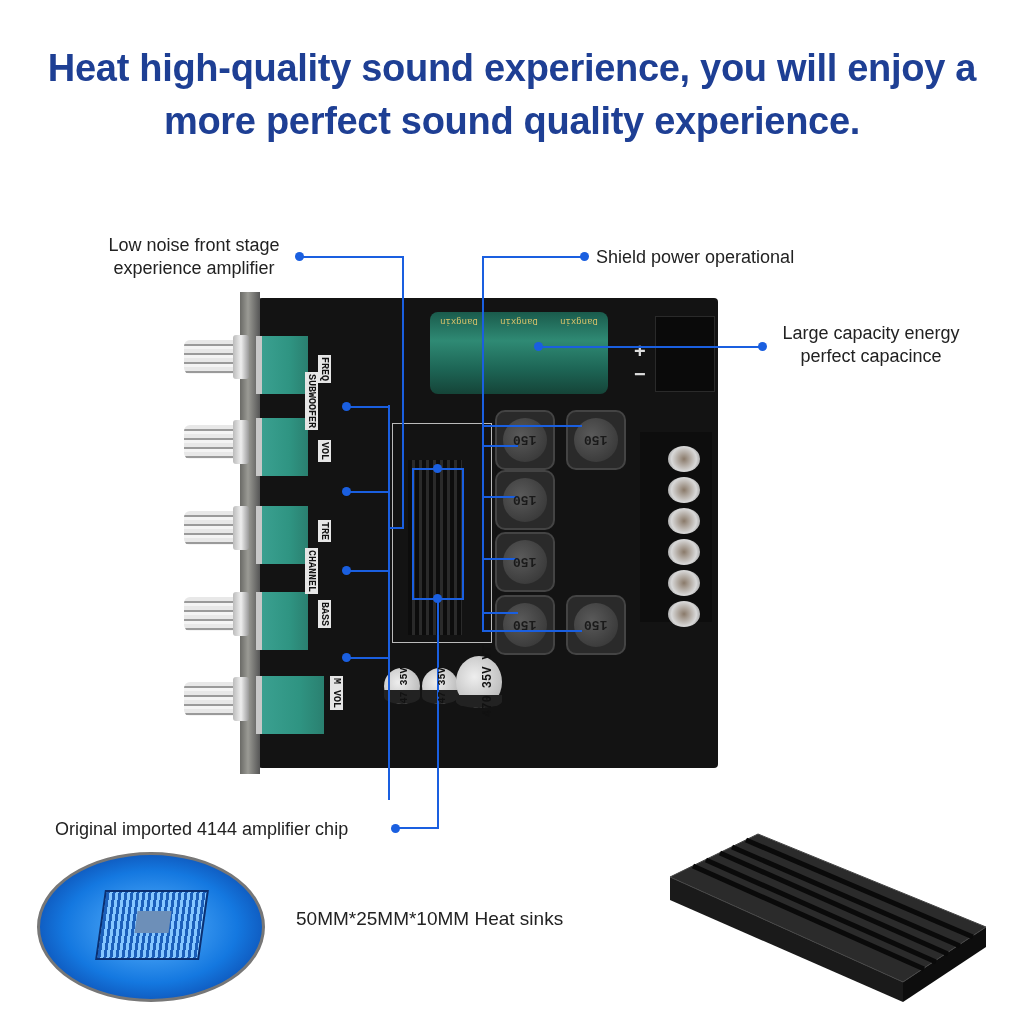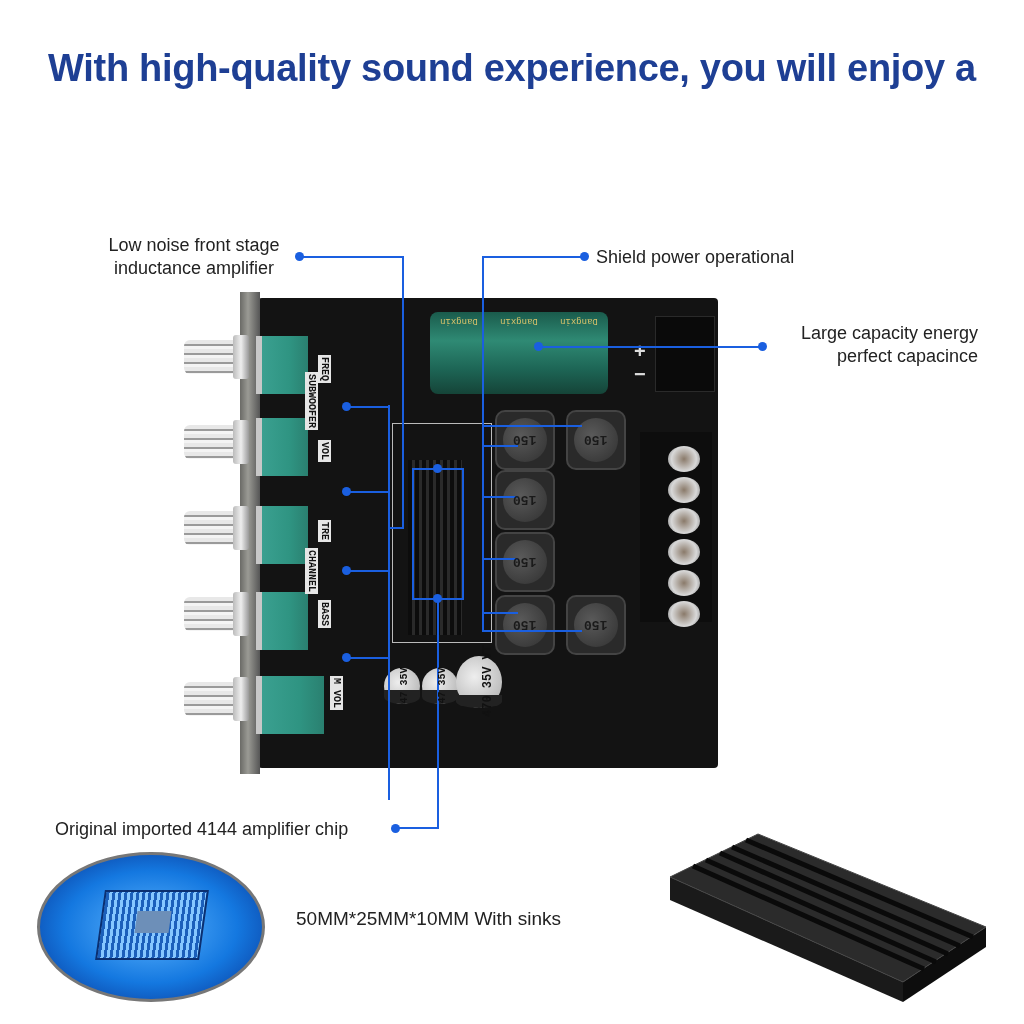--- a/index.html
+++ b/index.html
@@ -31,34 +31,35 @@
   .chip-img { position:absolute; left:37px; top:852px; width:222px; height:144px; border-radius:50%; background:radial-gradient(ellipse at 50% 50%,#5fb6ff,#1478e0 55%,#0b3fa0 90%); border:3px solid #777; overflow:hidden; }
   .chip-img .die { position:absolute; left:60px; top:35px; width:100px; height:66px; background:repeating-linear-gradient(90deg,#1b5fbb 0 3px,#86c7ff 3px 6px); transform:skewX(-8deg); border:2px solid #0b2f70; }
   .chip-img .core { position:absolute; left:96px; top:56px; width:34px; height:22px; background:#6d8fb8; transform:skewX(-8deg); }
   .sink-img { position:absolute; left:668px; top:832px; width:320px; height:170px; }
   .pm { position:absolute; left:634px; top:340px; color:#ddd; font-size:20px; font-weight:bold; }
 </style>
 </head>
 <body>
 
 <div class="headline">
-  <div>With high-quality sound experience, you will enjoy a</div>
+  <div>Heat high-quality sound experience, you will enjoy a</div>
+  <div>more perfect sound quality experience.</div>
 </div>
 
 <div class="callout center" style="left:84px;top:234px;width:220px;">
   <div>Low noise front stage</div>
-  <div>inductance amplifier</div>
+  <div>experience amplifier</div>
 </div>
 <div class="callout" style="left:596px;top:246px;">Shield power operational</div>
-<div class="callout center" style="left:764px;top:322px;width:214px;text-align:right;">
+<div class="callout center" style="left:764px;top:322px;width:214px;">
   <div>Large capacity energy</div>
   <div>perfect capacince</div>
 </div>
 <div class="callout" style="left:55px;top:818px;">Original imported 4144 amplifier chip</div>
-<div class="callout" style="left:296px;top:907px;font-size:19px;">50MM*25MM*10MM With sinks</div>
+<div class="callout" style="left:296px;top:907px;font-size:19px;">50MM*25MM*10MM Heat sinks</div>
 
 <div class="pcb"></div>
 <div class="panel"></div>
 
 <div class="knob" style="left:184px;top:340px;"></div>
 <div class="nut" style="left:233px;top:335px;"></div>
 <div class="knob" style="left:184px;top:425px;"></div>
 <div class="nut" style="left:233px;top:420px;"></div>
 <div class="knob" style="left:184px;top:511px;"></div>
 <div class="nut" style="left:233px;top:506px;"></div>

